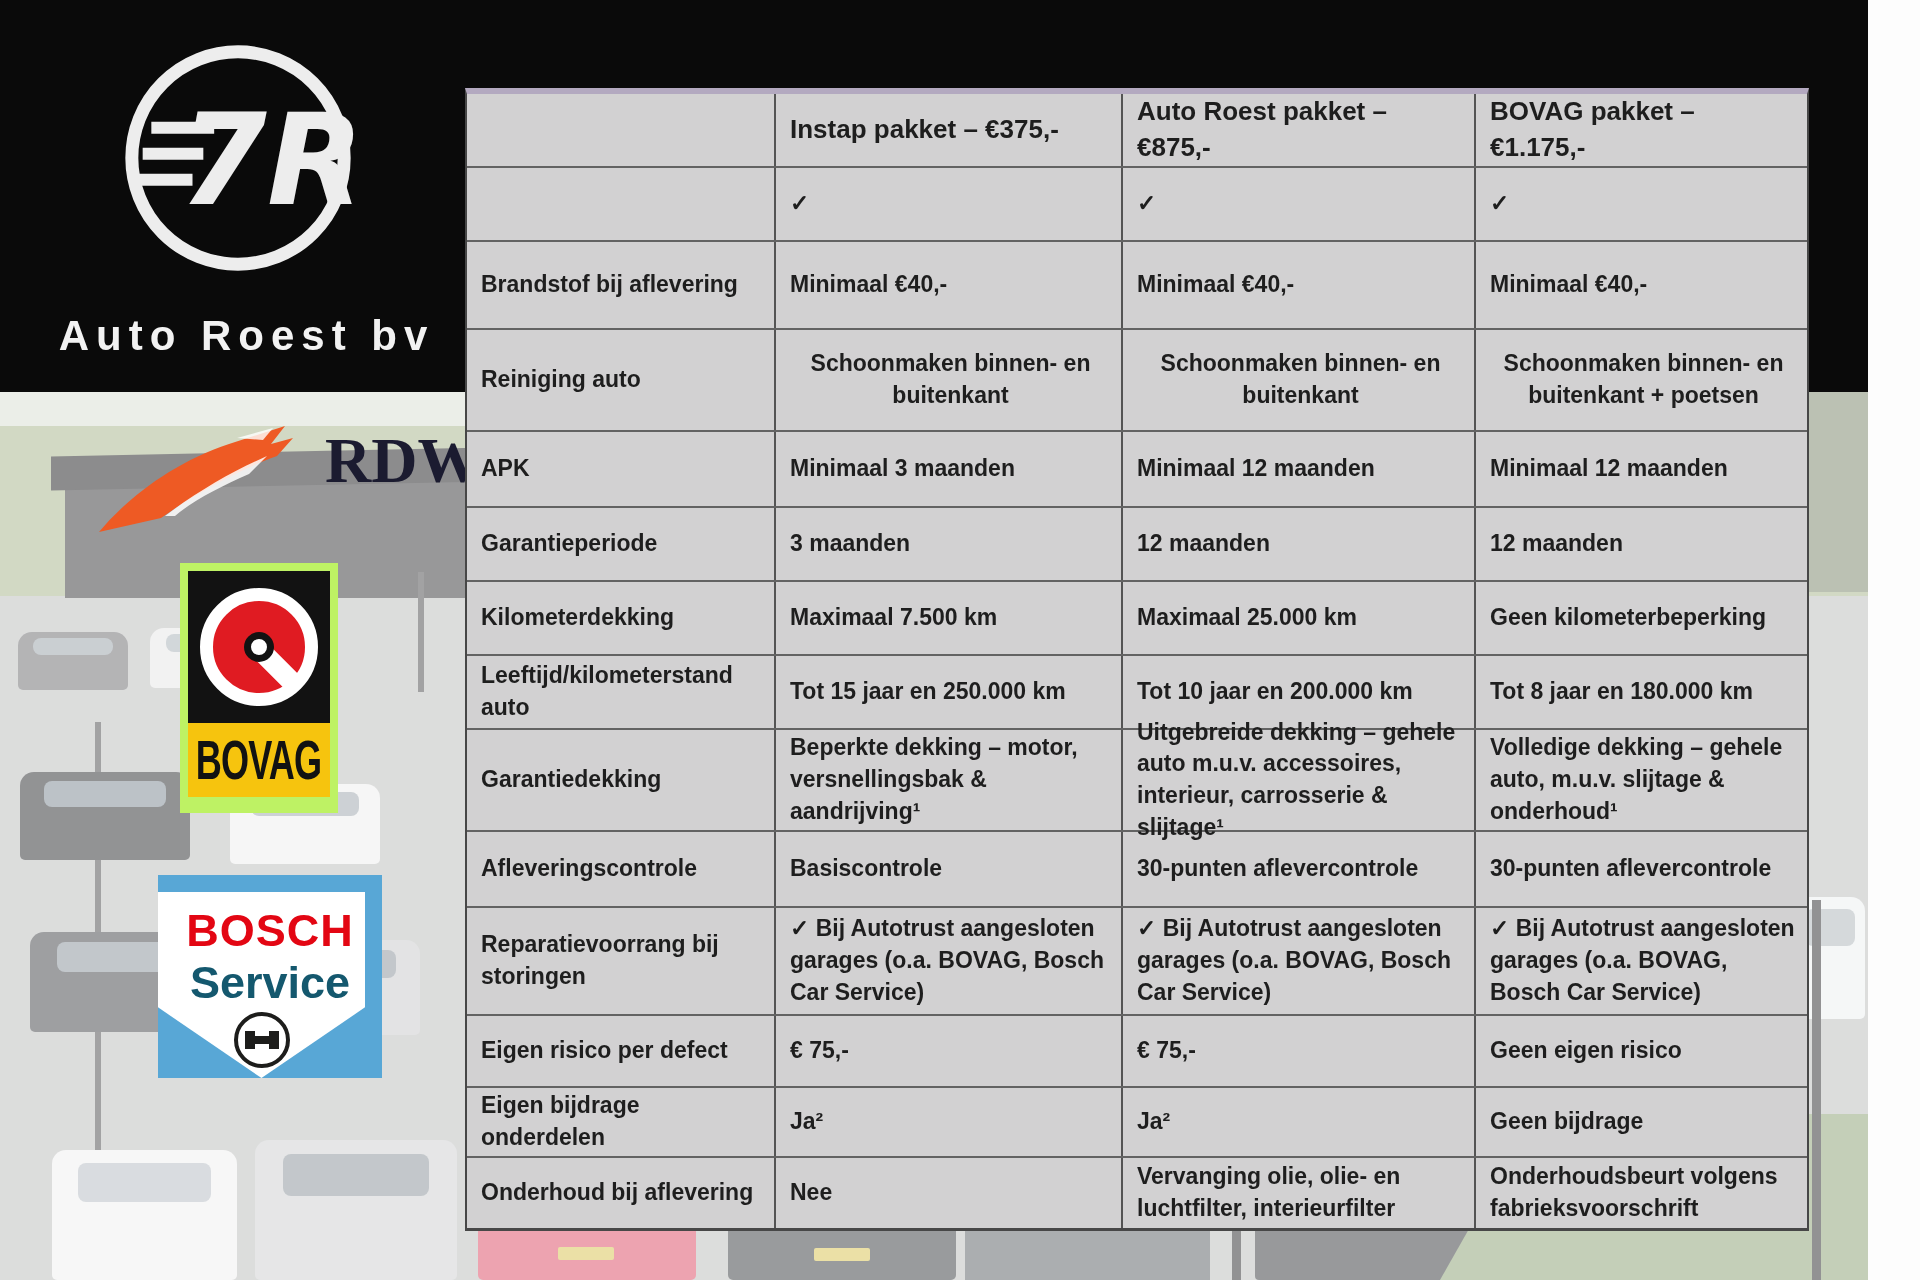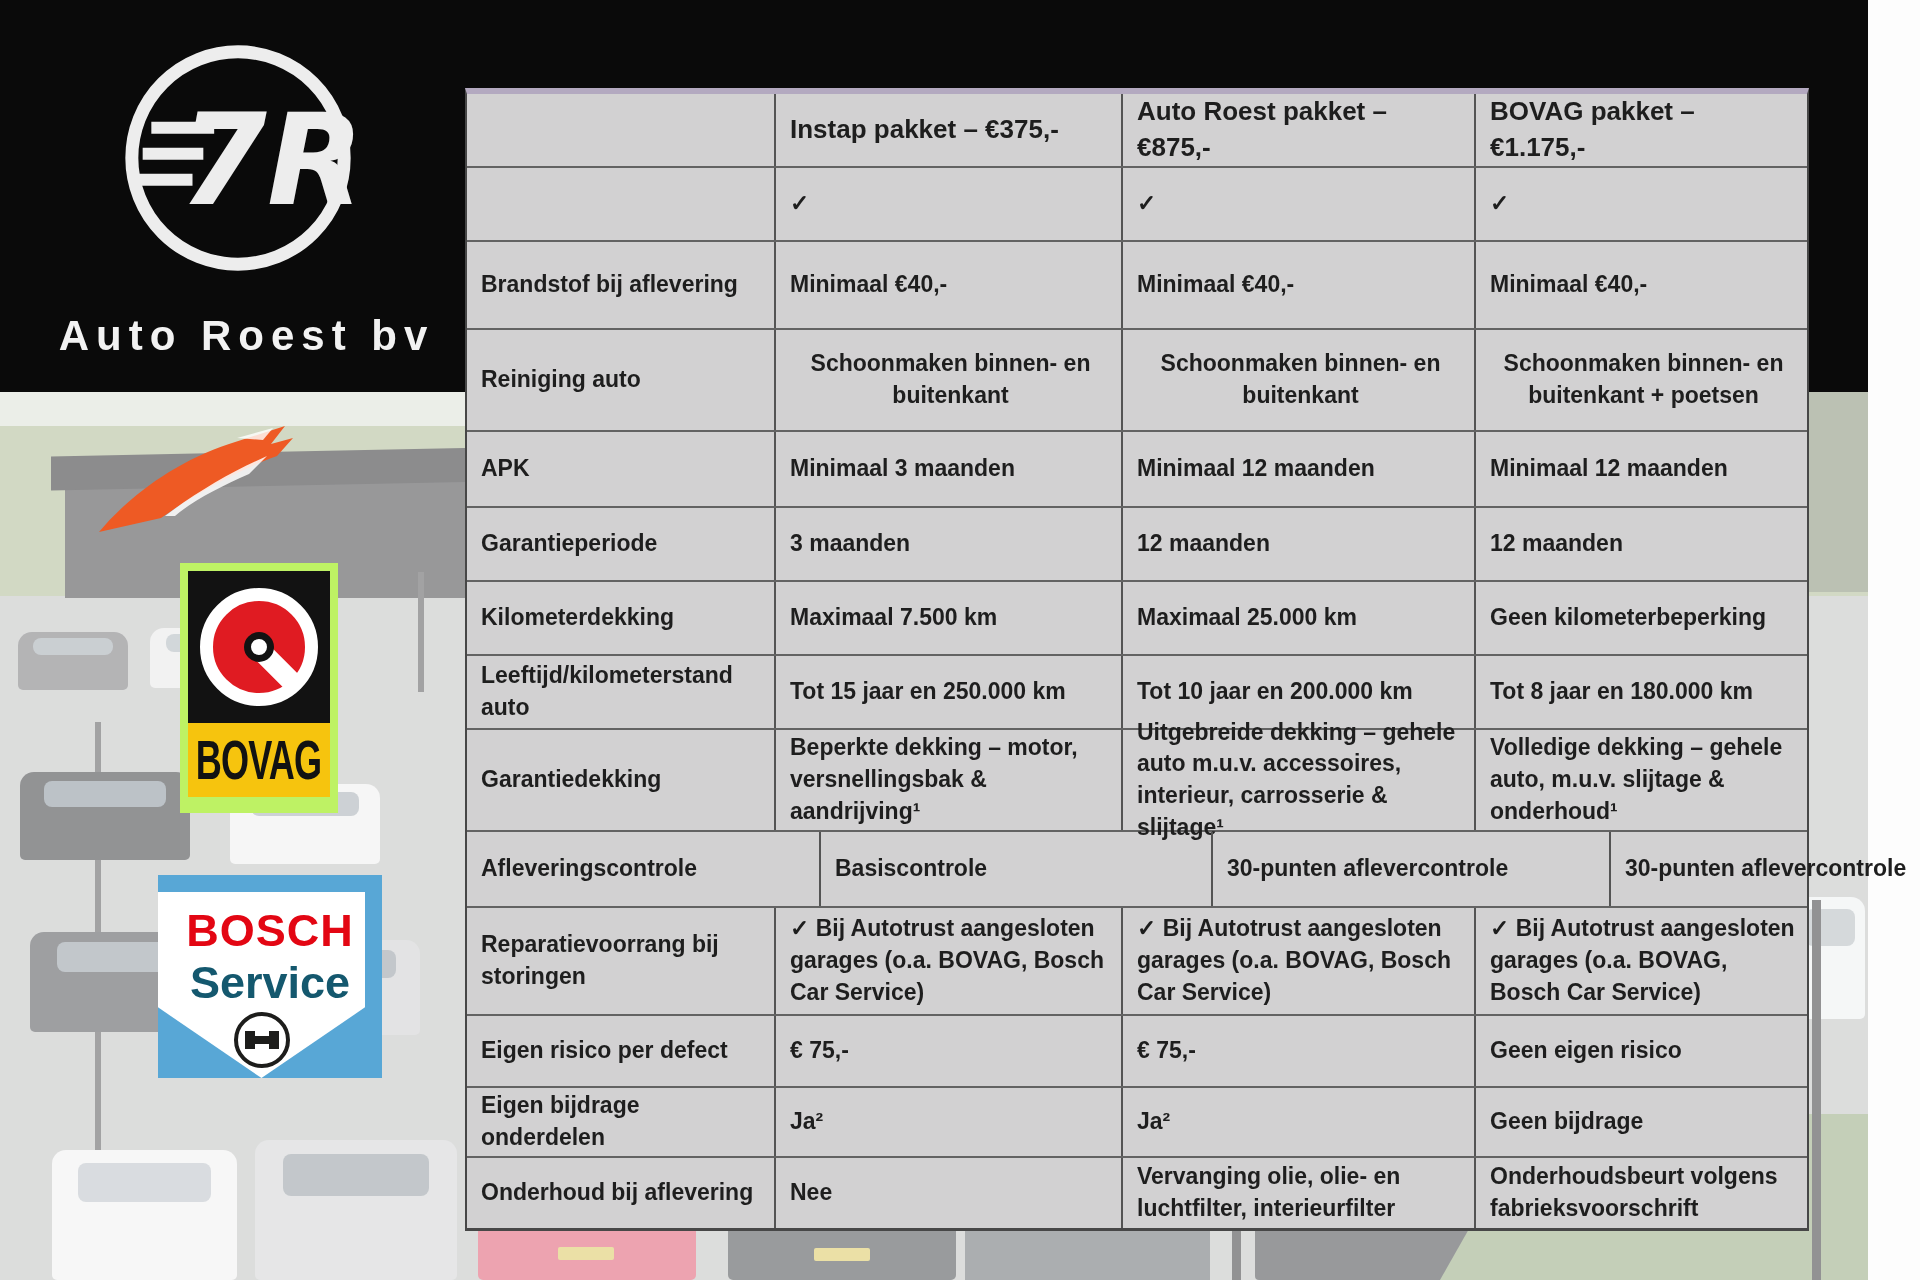--- a/index.html
+++ b/index.html
@@ -140,20 +140,21 @@
     </svg>
     <div class="ar-word">Auto Roest bv</div>
   </div>
 
   <div class="rdw">
     <svg class="swoosh" width="225" height="112" viewBox="0 0 225 112">
       <path d="M4 110 C34 74 80 40 134 22 L190 4 L176 22 L198 16 L182 34 C148 46 106 68 66 96 Z" fill="#ee5a24"></path>
       <path d="M70 94 C104 68 140 48 172 34 L154 52 C126 64 96 80 80 94 Z" fill="#ffffff" opacity="0.85"></path>
       <path d="M142 16 L178 6 L168 18 Z" fill="#ffffff" opacity="0.8"></path>
     </svg>
+    <div class="rdw-text">RDW</div>
   </div>
 
   <div class="bovag">
     <div class="top">
       <div class="ring"></div>
       <div class="handle"></div>
       <div class="hub"></div>
     </div>
     <div class="band">
       <span>BOVAG</span>
@@ -220,21 +221,21 @@
       <div class="cell c1">Tot 15 jaar en 250.000 km</div>
       <div class="cell c2">Tot 10 jaar en 200.000 km</div>
       <div class="cell c3">Tot 8 jaar en 180.000 km</div>
     </div>
     <div class="trow" style="height:100px;">
       <div class="cell c0">Garantiedekking</div>
       <div class="cell c1">Beperkte dekking – motor, versnellingsbak &amp; aandrijving¹</div>
       <div class="cell c2">Uitgebreide dekking – gehele auto m.u.v. accessoires, interieur, carrosserie &amp; slijtage¹</div>
       <div class="cell c3">Volledige dekking – gehele auto, m.u.v. slijtage &amp; onderhoud¹</div>
     </div>
-    <div class="trow" style="height:74px;gap:45px;">
+    <div class="trow" style="height:74px;">
       <div class="cell c0">Afleveringscontrole</div>
       <div class="cell c1">Basiscontrole</div>
       <div class="cell c2">30-punten aflevercontrole</div>
       <div class="cell c3">30-punten aflevercontrole</div>
     </div>
     <div class="trow" style="height:106px;">
       <div class="cell c0">Reparatievoorrang bij storingen</div>
       <div class="cell c1">✓ Bij Autotrust aangesloten garages (o.a. BOVAG, Bosch Car Service)</div>
       <div class="cell c2">✓ Bij Autotrust aangesloten garages (o.a. BOVAG, Bosch Car Service)</div>
       <div class="cell c3">✓ Bij Autotrust aangesloten garages (o.a. BOVAG, Bosch Car Service)</div>

